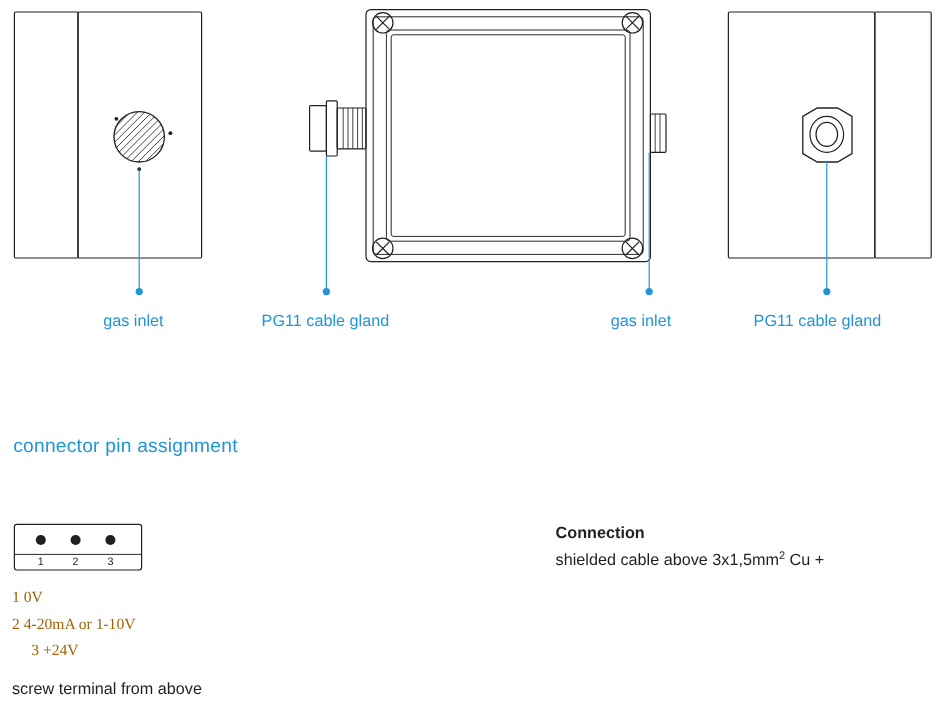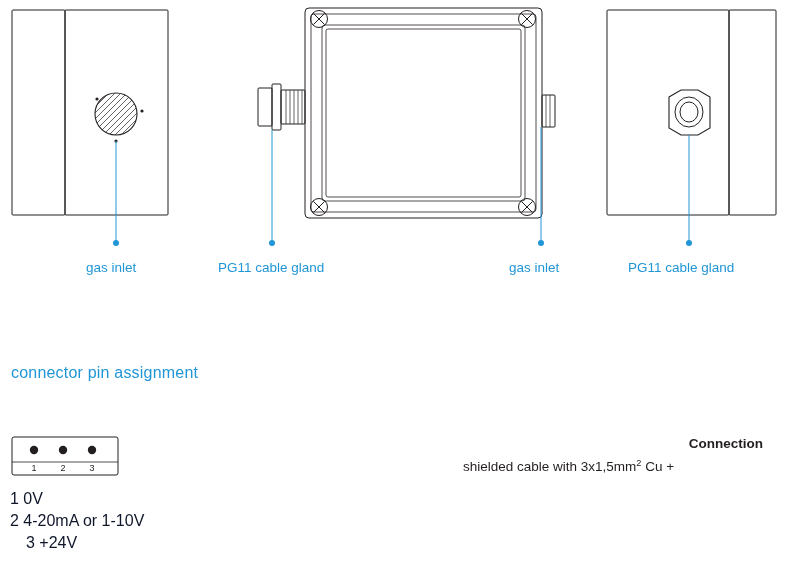--- a/index.html
+++ b/index.html
@@ -35,43 +35,43 @@
   }
   .section-title {
     position: absolute;
     color: #2196d6;
     font-size: 16px;
     letter-spacing: 0.2px;
     white-space: nowrap;
   }
   .pin-legend {
     position: absolute;
-    font-size: 16px;
-    color: #0f172a;
-    white-space: nowrap;
+    font-size: 13px;
+    color: #a16207;
+    white-space: nowrap;
+    font-family: Liberation Serif, serif;
   }
   .pin-num {
     position: absolute;
     font-size: 9px;
     color: #231f20;
     text-align: center;
     width: 12px;
   }
   .conn-block {
     position: absolute;
     left: 463px;
     top: 436px;
     width: 300px;
   }
   .conn-title {
     font-size: 13.5px;
     font-weight: bold;
     color: #231f20;
     margin-bottom: 8px;
-    text-align: right;
   }
   .conn-line {
     font-size: 13.5px;
     color: #231f20;
     margin-bottom: 7px;
     white-space: nowrap;
   }
   sup {
     font-size: 0.68em;
     vertical-align: super;
@@ -218,19 +218,20 @@
   <div class="section-title" style="left:11px; top:364px;">connector pin assignment</div>
 
   <div class="pin-num" style="left:28px; top:463px;">1</div>
   <div class="pin-num" style="left:57px; top:463px;">2</div>
   <div class="pin-num" style="left:86px; top:463px;">3</div>
 
   <div class="pin-legend" style="left:10px; top:490px;">1  0V</div>
   <div class="pin-legend" style="left:10px; top:512px;">2  4-20mA or 1-10V</div>
   <div class="pin-legend" style="left:26px; top:534px;">3  +24V</div>
 
+  <div class="below-note">screw terminal from above</div>
 
   <div class="conn-block">
     <div class="conn-title">Connection</div>
-    <div class="conn-line"><span>shielded cable with 3x1,5mm</span><sup>2</sup><span> Cu +</span></div>
+    <div class="conn-line"><span>shielded cable above 3x1,5mm</span><sup>2</sup><span> Cu +</span></div>
   </div>
 
 </div>
 
 </body></html>

